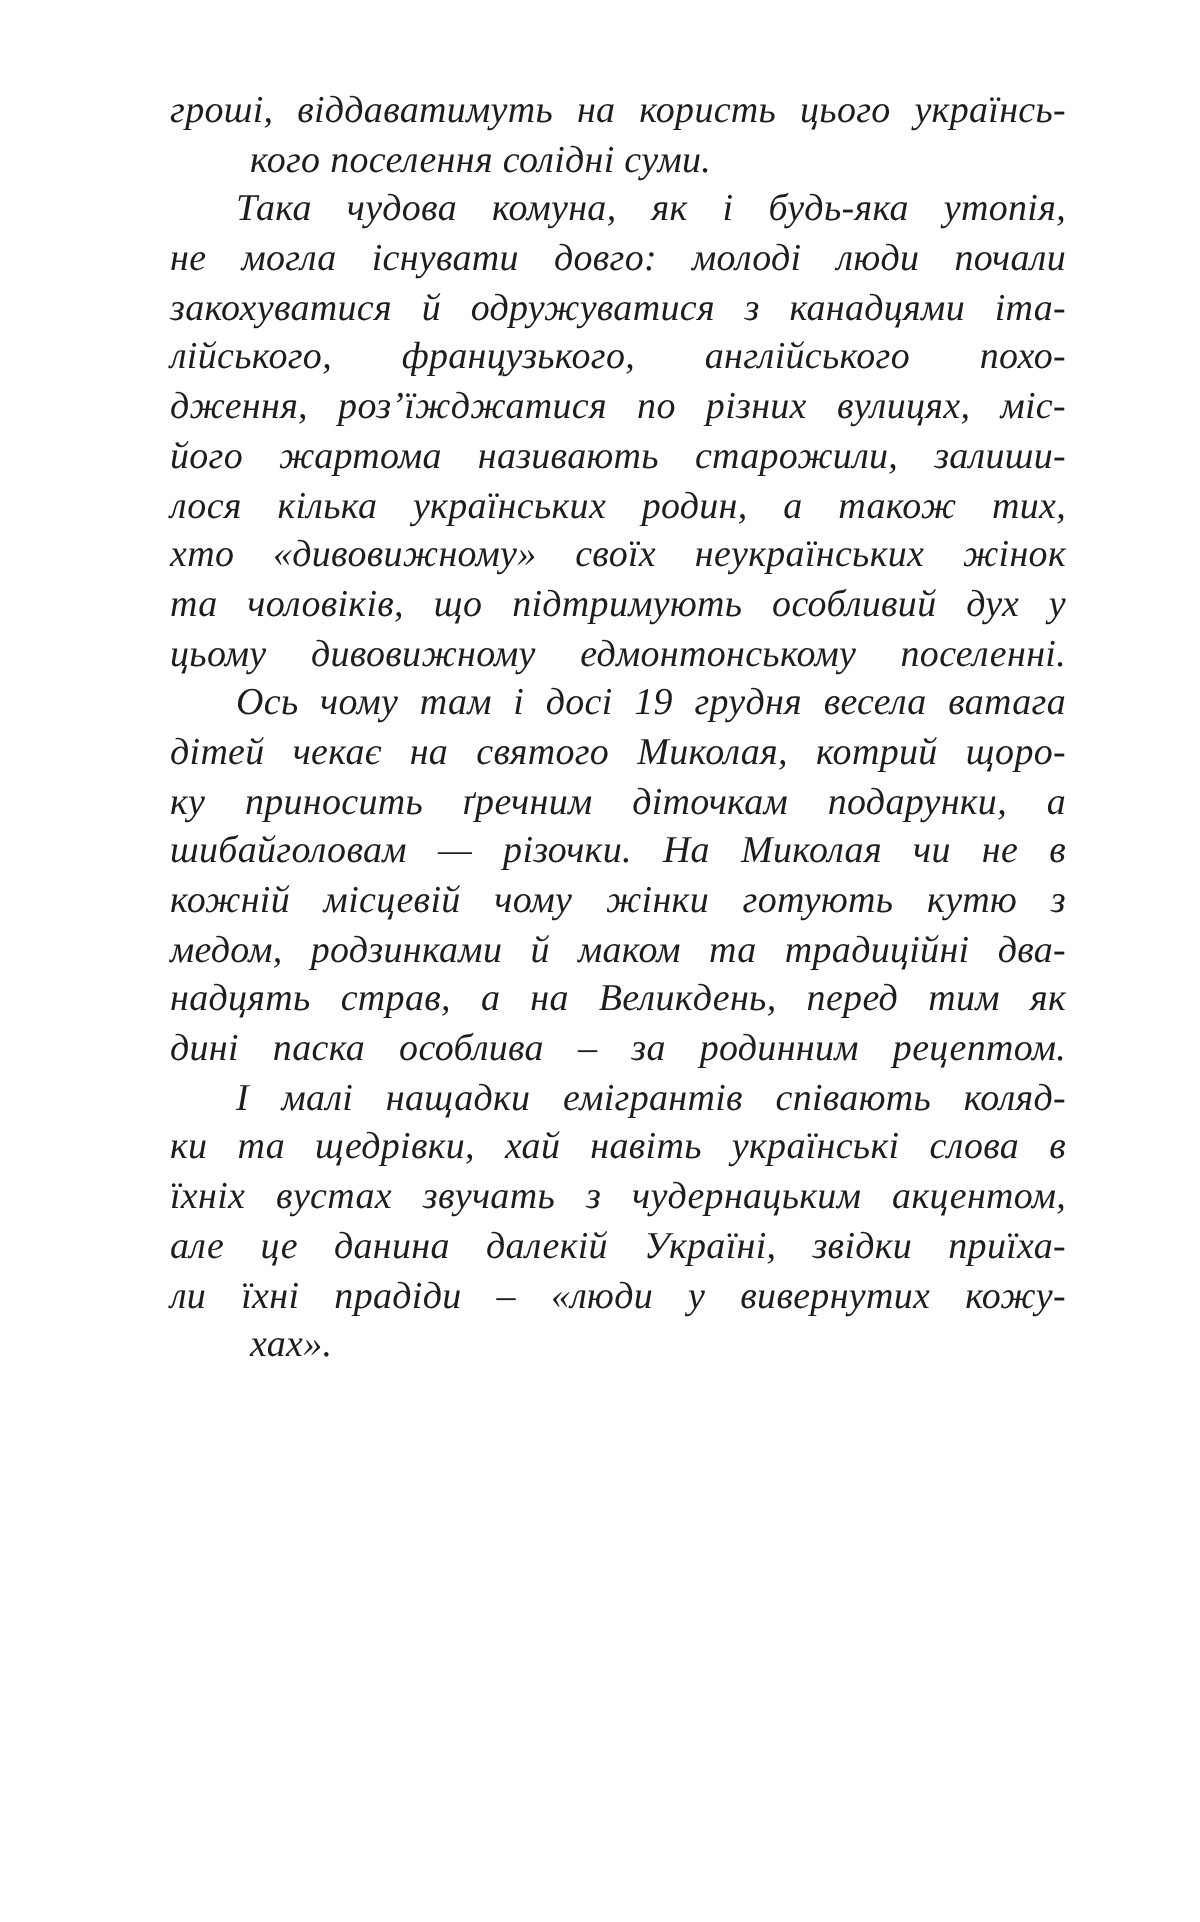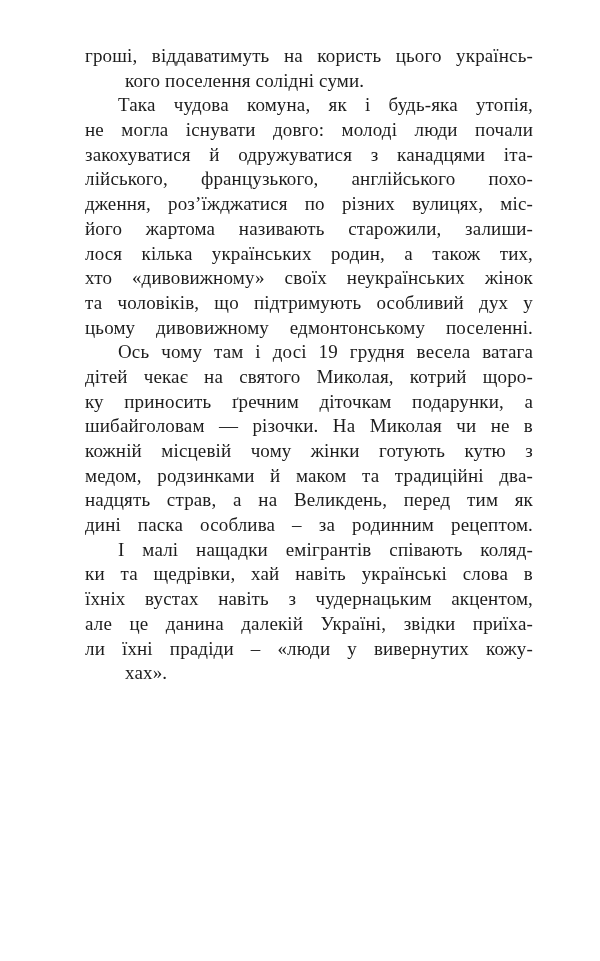--- a/index.html
+++ b/index.html
@@ -8,20 +8,21 @@
     background: #ffffff;
   }
   .page {
     position: relative;
     width: 600px;
     height: 847px;
     background: var(--page-bg, #ffffff);
     overflow: hidden;
     font-family: "Liberation Serif", "DejaVu Serif", serif;
     color: var(--ink, #1d1d1d);
+    font-style: italic;
   }
   .text-block {
     position: absolute;
     left: 85px;
     top: 44px;
     width: 448px;
   }
   .line {
     font-size: 19px;
     line-height: 24.7px;
@@ -70,19 +71,19 @@
       <div class="line indent">Ось чому там і досі 19 грудня весела ватага</div>
       <div class="line">дітей чекає на святого Миколая, котрий щоро-</div>
       <div class="line">ку приносить ґречним діточкам подарунки, а</div>
       <div class="line">шибайголовам — різочки. На Миколая чи не в</div>
       <div class="line">кожній місцевій чому жінки готують кутю з</div>
       <div class="line">медом, родзинками й маком та традиційні два-</div>
       <div class="line">надцять страв, а на Великдень, перед тим як</div>
       <div class="line">дині паска особлива – за родинним рецептом.</div>
       <div class="line indent">І малі нащадки емігрантів співають коляд-</div>
       <div class="line">ки та щедрівки, хай навіть українські слова в</div>
-      <div class="line">їхніх вустах навіть з чудернацьким акцентом,</div>
+      <div class="line">їхніх вустах звучать з чудернацьким акцентом,</div>
       <div class="line">але це данина далекій Україні, звідки приїха-</div>
       <div class="line">ли їхні прадіди – «люди у вивернутих кожу-</div>
       <div class="line left">хах».</div>
     </div>
   <div class="page-number">82</div>
 </div>
 
 </body></html>

